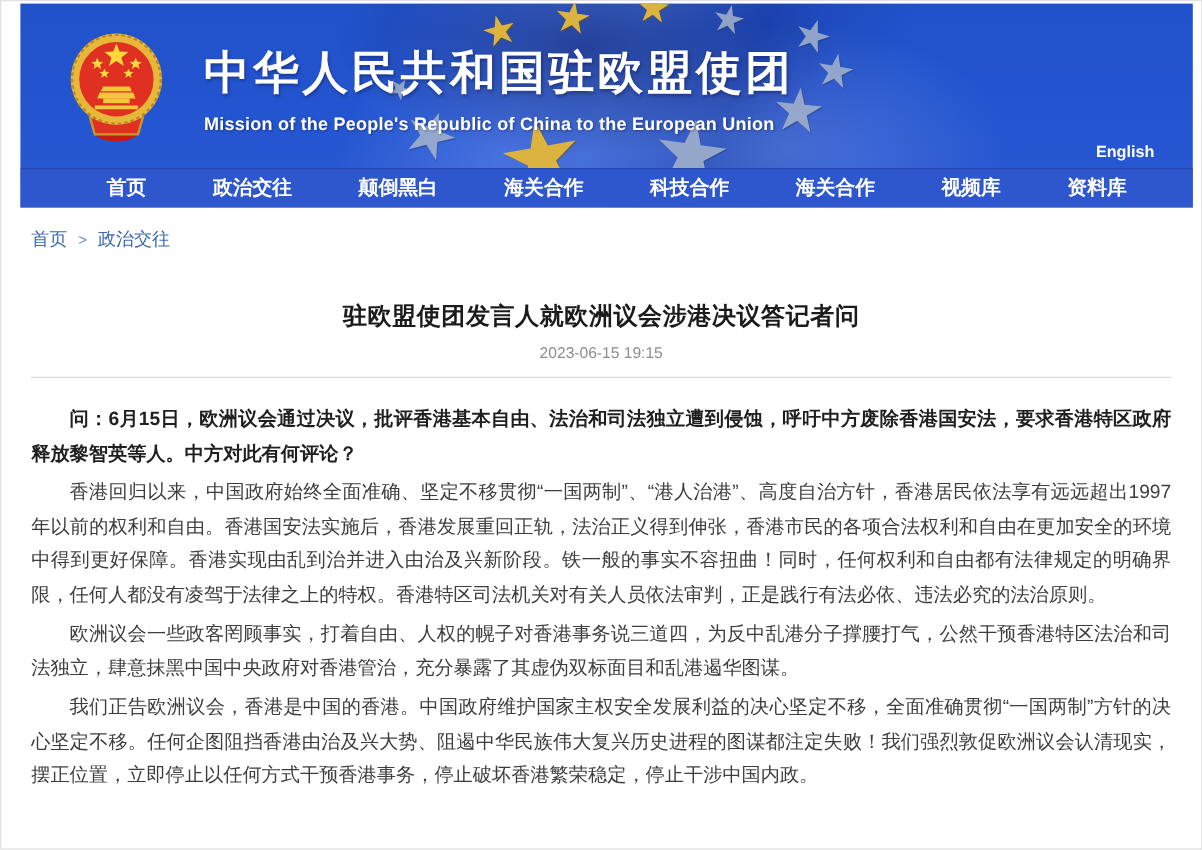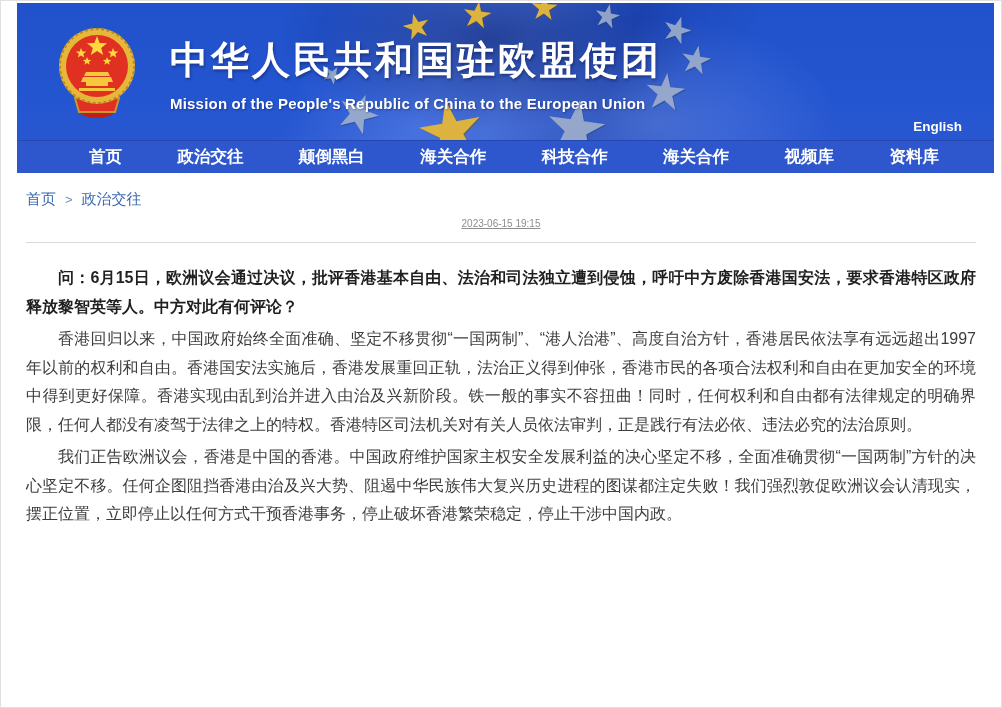--- a/index.html
+++ b/index.html
@@ -82,21 +82,21 @@
   
   .article { margin: 0 25px; }
   .article-title {
     margin-top: 41px;
     text-align: center;
     font-size: 20px; font-weight: bold; color: #1b1b1b;
     letter-spacing: .5px;
   }
   .article-date {
     margin-top: 9px; text-align: center;
-    font-size: 10px; color: #8d8d8d; text-decoration: underline;
+    font-size: 13px; color: #8d8d8d;
   }
   .divider { border: none; border-top: 1px solid #dadada; margin-top: 13px; }
 
   .article-body {
     margin-top: 21px;
     font-size: 16px; line-height: 28.5px; color: #3d3d3d;
     text-align: justify;
   }
   .article-body p { text-indent: 2em; margin-bottom: 4px; }
   .article-body p.bold { font-weight: bold; color: #1f1f1f; }
@@ -159,23 +159,25 @@
 
   <div style="height:174px;"></div>
 
   <div class="breadcrumb">
     <a>首页</a>
     <span class="sep">&gt;</span>
     <a>政治交往</a>
   </div>
 
   <div class="article">
+    <h1 class="article-title">驻欧盟使团发言人就欧洲议会涉港决议答记者问</h1>
     <div class="article-date">2023-06-15 19:15</div>
     <hr class="divider">
 
     <div class="article-body">
       <p class="bold">问：6月15日，欧洲议会通过决议，批评香港基本自由、法治和司法独立遭到侵蚀，呼吁中方废除香港国安法，要求香港特区政府释放黎智英等人。中方对此有何评论？</p>
       <p>香港回归以来，中国政府始终全面准确、坚定不移贯彻“一国两制”、“港人治港”、高度自治方针，香港居民依法享有远远超出1997年以前的权利和自由。香港国安法实施后，香港发展重回正轨，法治正义得到伸张，香港市民的各项合法权利和自由在更加安全的环境中得到更好保障。香港实现由乱到治并进入由治及兴新阶段。铁一般的事实不容扭曲！同时，任何权利和自由都有法律规定的明确界限，任何人都没有凌驾于法律之上的特权。香港特区司法机关对有关人员依法审判，正是践行有法必依、违法必究的法治原则。</p>
+      <p>欧洲议会一些政客罔顾事实，打着自由、人权的幌子对香港事务说三道四，为反中乱港分子撑腰打气，公然干预香港特区法治和司法独立，肆意抹黑中国中央政府对香港管治，充分暴露了其虚伪双标面目和乱港遏华图谋。</p>
       <p>我们正告欧洲议会，香港是中国的香港。中国政府维护国家主权安全发展利益的决心坚定不移，全面准确贯彻“一国两制”方针的决心坚定不移。任何企图阻挡香港由治及兴大势、阻遏中华民族伟大复兴历史进程的图谋都注定失败！我们强烈敦促欧洲议会认清现实，摆正位置，立即停止以任何方式干预香港事务，停止破坏香港繁荣稳定，停止干涉中国内政。</p>
     </div>
   </div>
 
 </div>
 
 </body></html>

